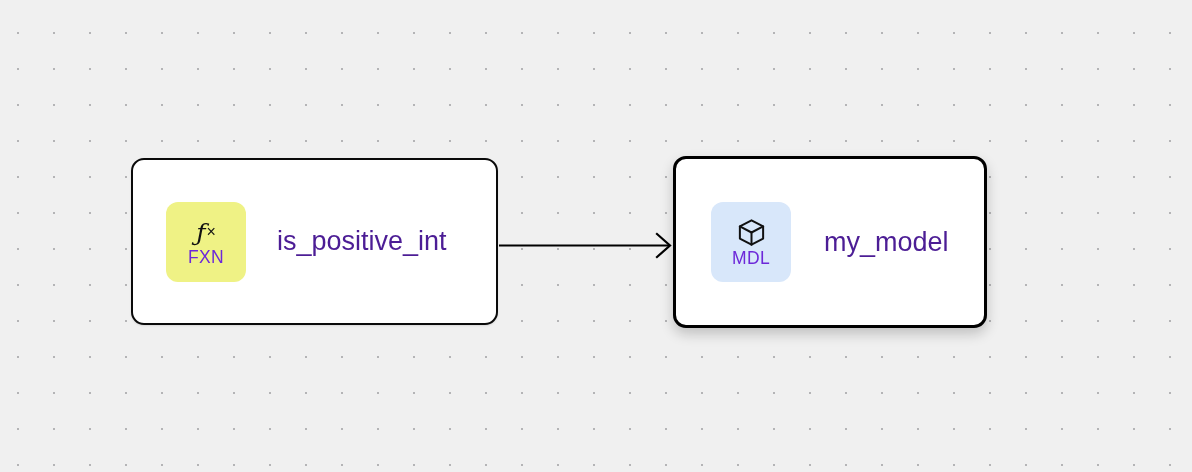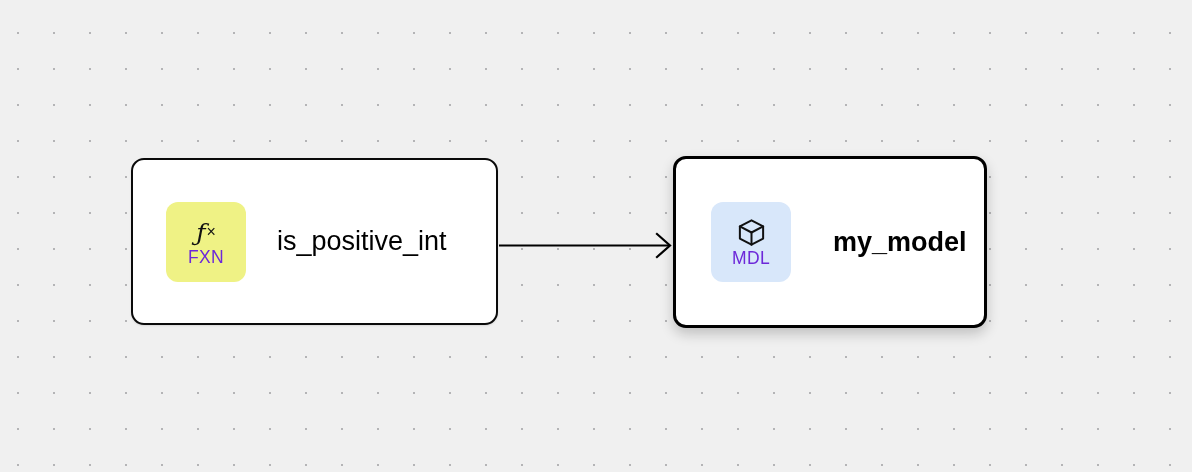--- a/index.html
+++ b/index.html
@@ -105,25 +105,25 @@
     font-size: 17.5px;
     letter-spacing: 0.3px;
     color: #6d28d9;
     line-height: 1;
   }
 
   
   .node-title {
     margin-left: 31px;
     font-size: 27px;
-    color: #000000;
+    color: #4c1d95;
     white-space: nowrap;
     line-height: 1;
   }
-  .node--mdl .node-title { margin-left: 42px; font-weight: bold; }
+  .node--mdl .node-title { margin-left: 33px; }
 </style>
 </head>
 <body>
 
 <div id="canvas">
 
   <svg id="edge-layer" viewBox="0 0 1192 472" width="1192" height="472">
     <g>
       <line x1="499" y1="245.5" x2="669" y2="245.5" stroke="#000000" stroke-width="2.2"></line>
       <polyline points="657,234 670,245.5 657,257" fill="none" stroke="#000000" stroke-width="2.2" stroke-linecap="square" stroke-linejoin="miter"></polyline>

